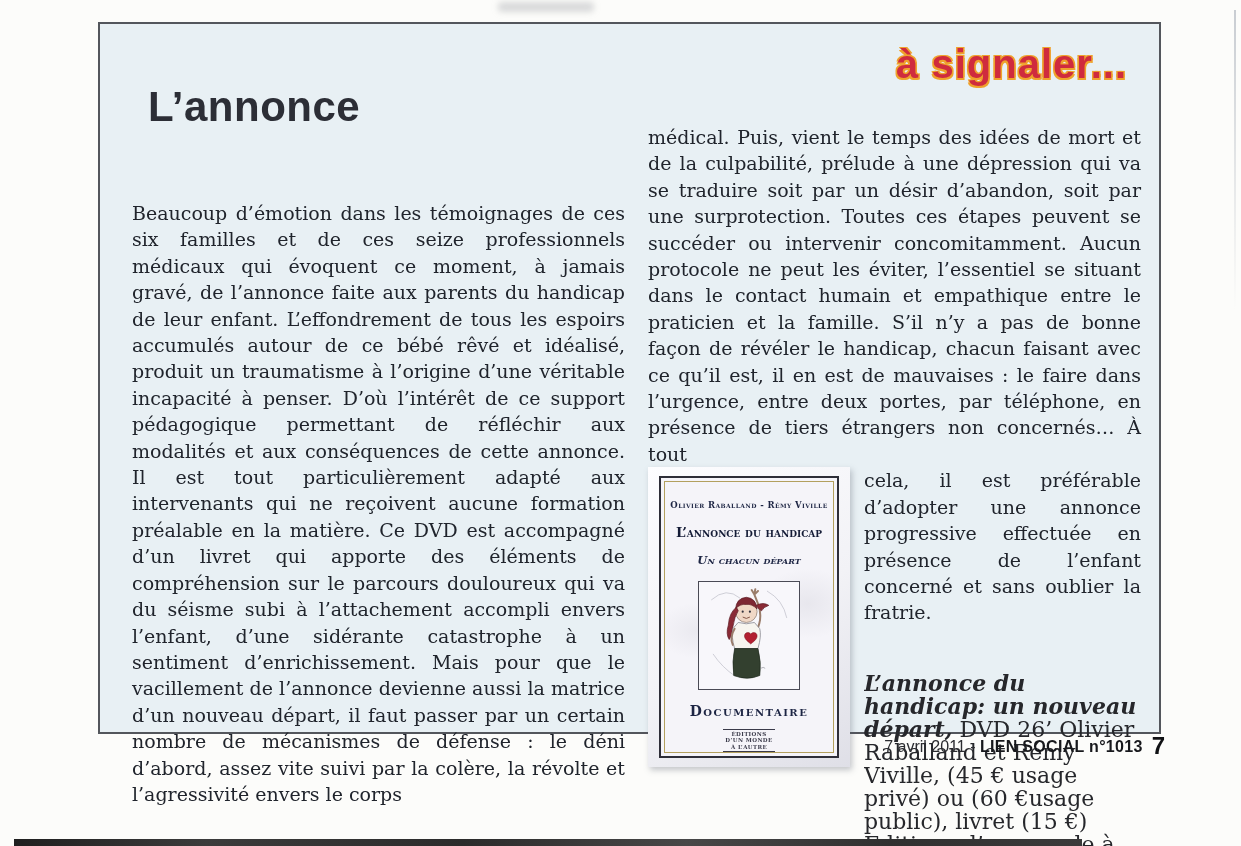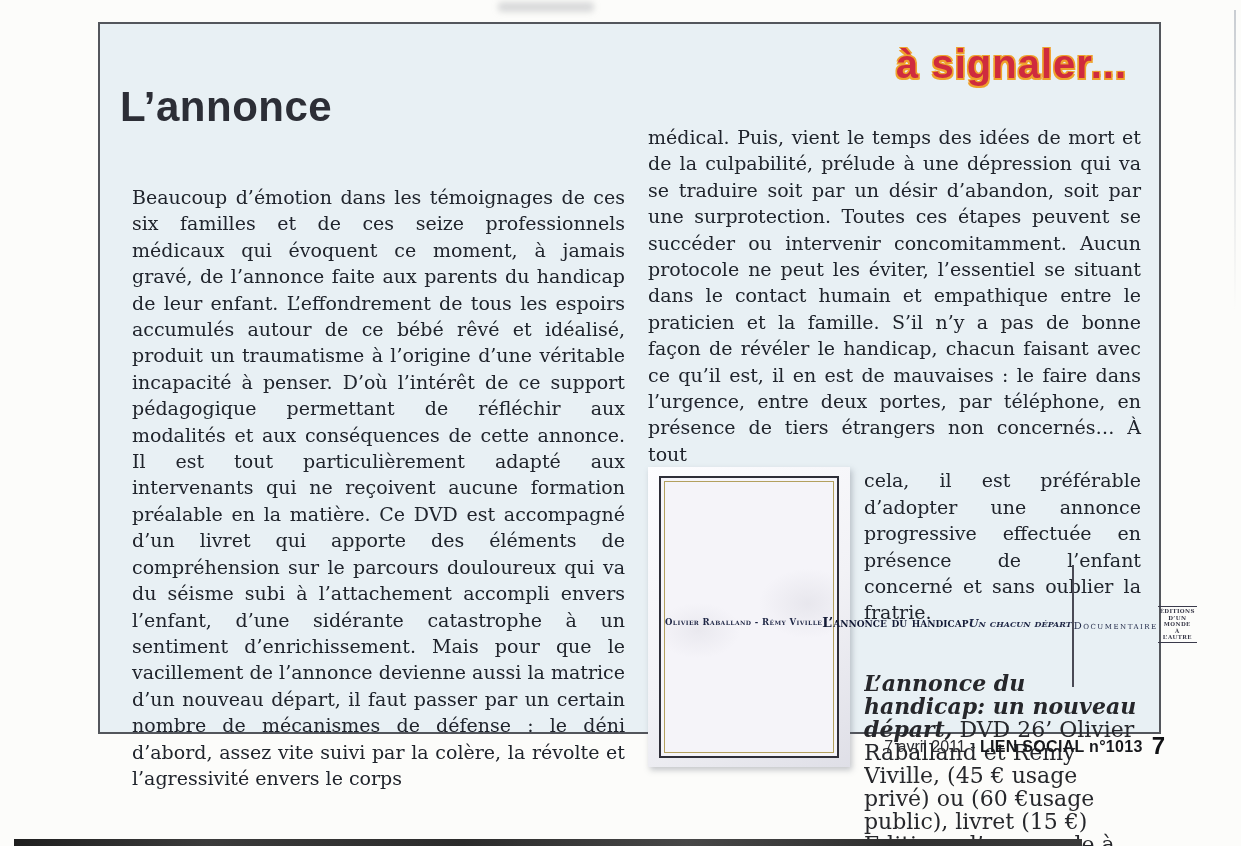--- a/index.html
+++ b/index.html
@@ -18,50 +18,50 @@
   
   .signaler{
     position:absolute;top:18px;right:32px;
     font-size:40px;font-weight:bold;letter-spacing:1px;
     color:#cf2b3e;
     text-shadow:1.5px 1.5px 0 #efa22c,-1.5px -1.5px 0 #efa22c,
                 1.5px -1.5px 0 #efa22c,-1.5px 1.5px 0 #efa22c;
   }
   
   .article-title{
-    position:absolute;left:20px;top:58px;
+    position:absolute;left:48px;top:58px;
     font-size:42px;line-height:49px;font-weight:600;
     color:#2c2e36;letter-spacing:0.5px;
   }
   
   .col{
     position:absolute;width:493px;
     font-family:"DejaVu Serif","Liberation Serif",serif;
     font-size:19px;line-height:26.4px;color:#20242c;
     text-align:justify;
   }
   .col p{margin:0;}
-  .col-left{left:32px;top:160px;}
+  .col-left{left:32px;top:176px;}
   .col-right{left:548px;top:100px;}
   .narrow{overflow:hidden;} 
   
   .dvd-photo{
     float:left;width:202px;height:300px;margin:0 14px 0 0;
     background:linear-gradient(145deg,#fdfdff 0%,#f2f2f6 55%,#dfdfe7 100%);
     box-shadow:2px 3px 6px rgba(90,95,110,.35);
     padding:9px 11px;box-sizing:border-box;
   }
   .dvd-cover{
     width:100%;height:100%;background:#f5f4f9;
     border:2px solid #2e2e38;box-sizing:border-box;
     position:relative;padding:3px;
   }
   .dvd-frame{
     width:100%;height:100%;border:1px solid #b3a05e;box-sizing:border-box;
-    display:flex;flex-direction:row;align-items:center;
+    display:flex;flex-direction:column;align-items:center;
     padding-top:10px;box-sizing:border-box;
     background:
       radial-gradient(ellipse 60px 40px at 20% 55%, rgba(150,150,165,.12) 0%, transparent 70%),
       radial-gradient(ellipse 70px 50px at 85% 45%, rgba(150,150,165,.14) 0%, transparent 70%);
     justify-content: space-between;
   }
   .dvd-authors{
     font-size:8.5px;font-weight:bold;font-variant:small-caps;
     color:#1d2544;letter-spacing:.4px;white-space:nowrap;
   }
@@ -71,21 +71,21 @@
   }
   .dvd-subtitle{
     margin-top:2px;font-size:11.5px;font-weight:bold;font-style:italic;
     font-variant:small-caps;color:#1d2544;white-space:nowrap;
   }
   .dvd-art{
     margin-top:7px;width:102px;height:122px;border:1px solid #4a4a55;
     background:#f8f7fb;box-sizing:border-box;
   }
   .dvd-genre{
-    margin-top:8px;font-size:10px;font-weight:normal;font-variant:small-caps;
+    margin-top:8px;font-size:14px;font-weight:bold;font-variant:small-caps;
     letter-spacing:1.5px;color:#1d2544;
   }
   .dvd-publisher{
     margin-top:4px;font-size:5.5px;font-weight:bold;letter-spacing:.4px;
     color:#3a3a4a;text-align:center;line-height:6.5px;
     border-top:1px solid #3a3a4a;border-bottom:1px solid #3a3a4a;
     padding:1px 2px;text-transform:uppercase;
   }
   
   .caption{

